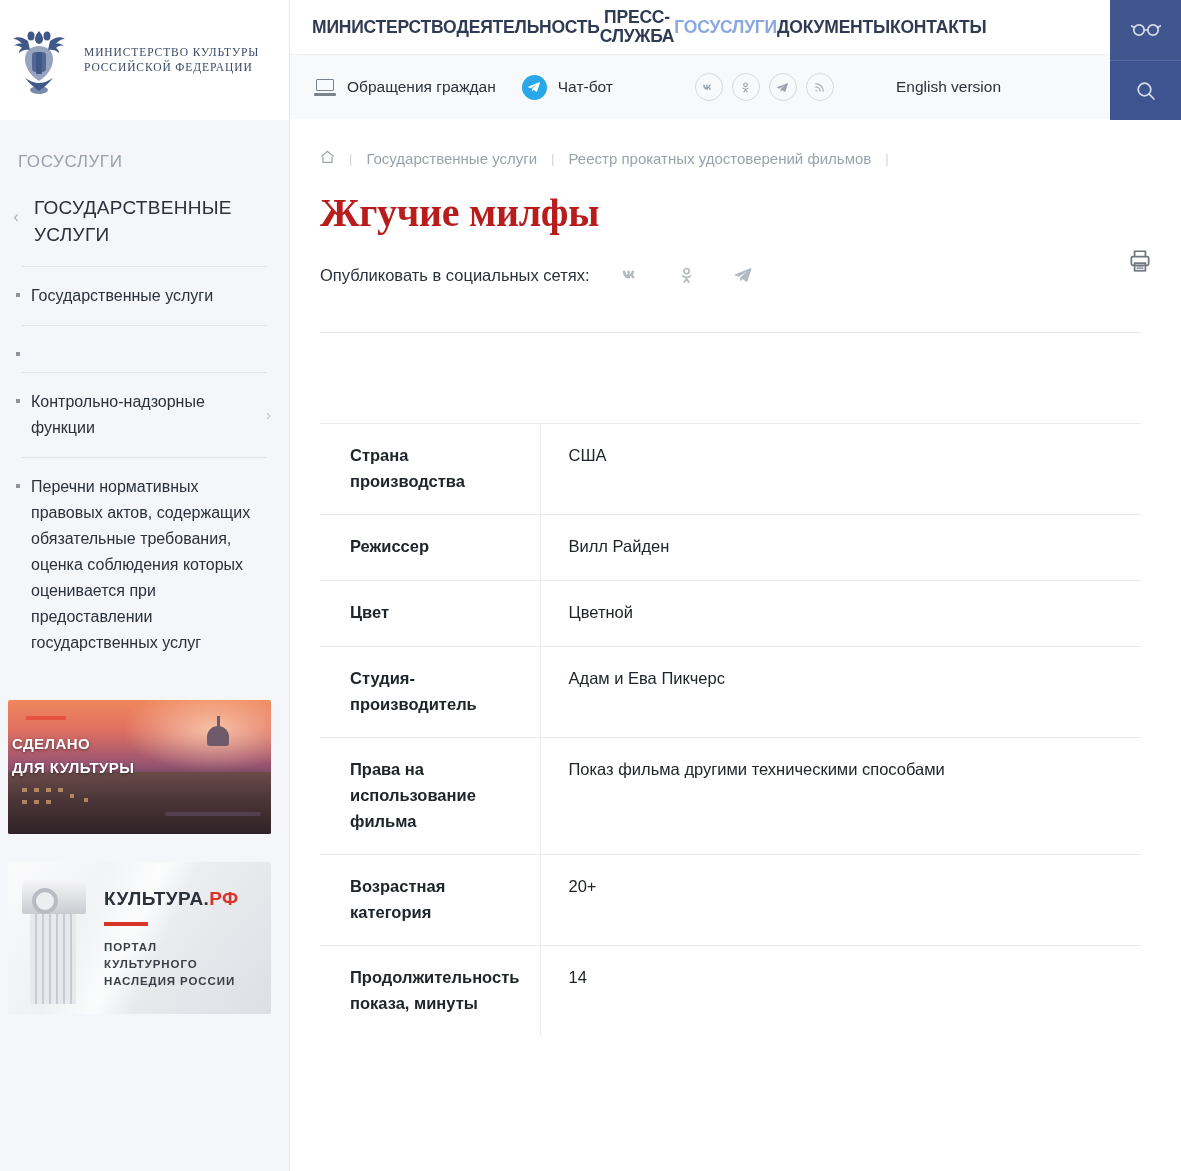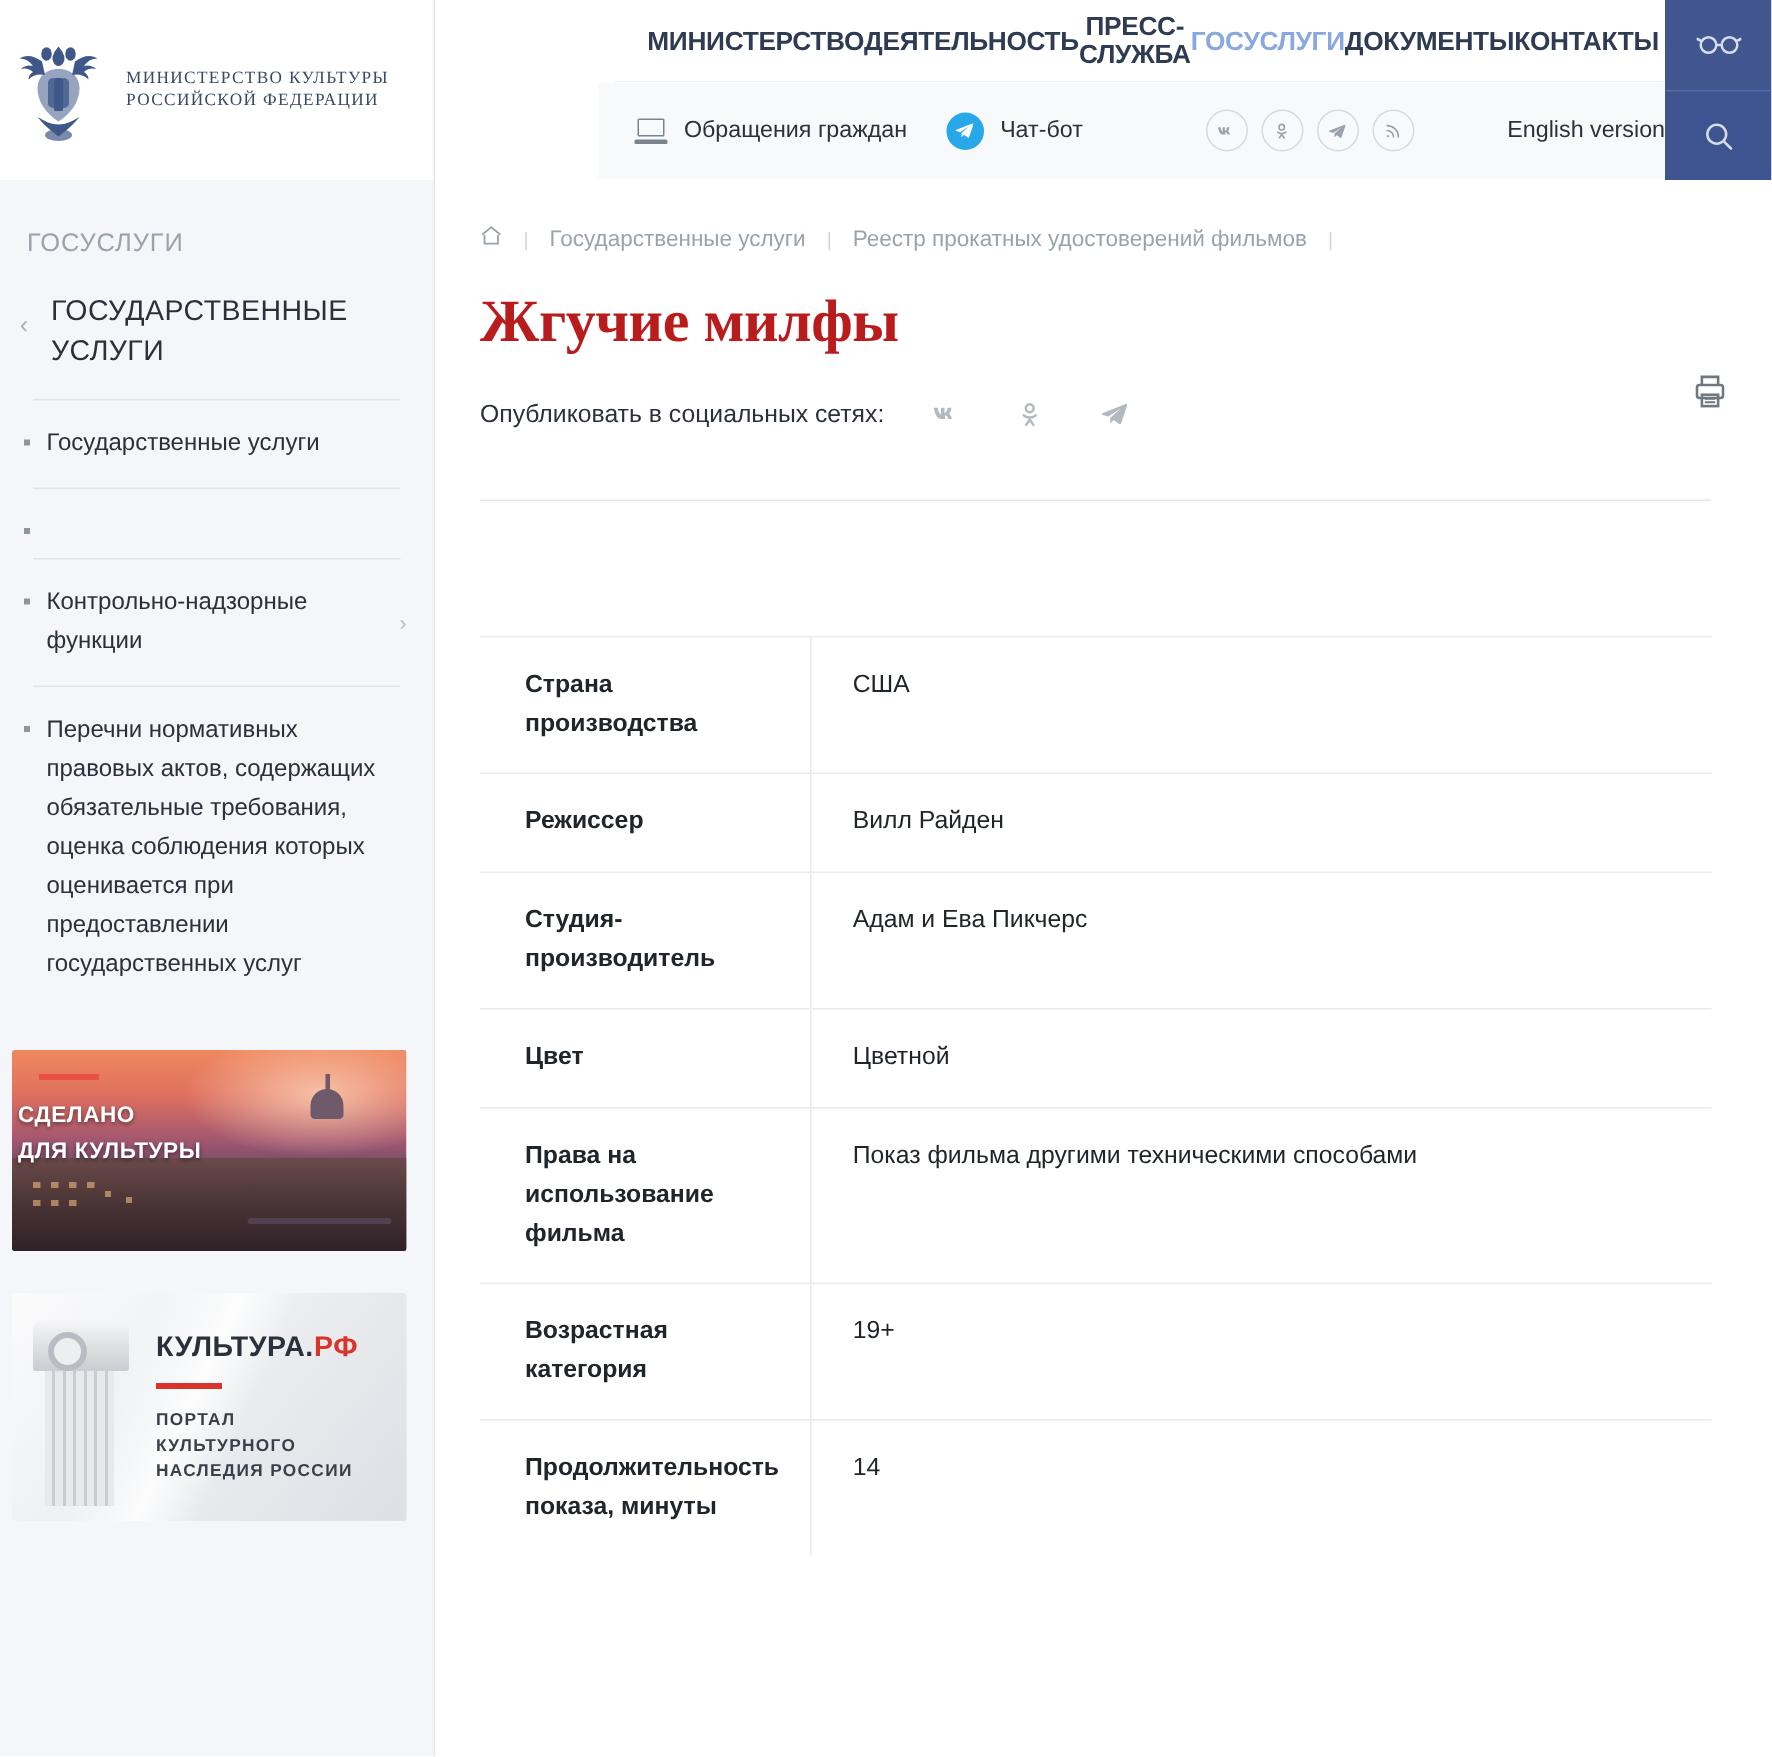--- a/index.html
+++ b/index.html
@@ -22,21 +22,21 @@
     border-right: 1px solid #e3e7ec;
     background: #ffffff;
   }
   .emblem { width: 62px; height: 76px; flex: none; }
   .logo-text {
     font-size: 11.5px; line-height: 15px; letter-spacing: .9px;
     color: #3a4a66; font-weight: 400;
     font-family: "Liberation Serif", "DejaVu Serif", serif;
   }
 
-  .header-mid { flex: 1 1 auto; display: flex; flex-direction: column; min-width: 0; align-items: flex-end; }
+  .header-mid { flex: 1 1 auto; display: flex; flex-direction: column; min-width: 0; }
 
   .nav-main {
     height: 55px; display: flex; align-items: center;
     padding-left: 22px; padding-right: 4px;
     background: #ffffff;
     border-bottom: 1px solid #eef1f5;
   }
   .nav-main a {
     font-size: 17.5px; font-weight: 700; letter-spacing: -.2px;
     color: #2f3b52; text-decoration: none; text-transform: uppercase;
@@ -412,34 +412,34 @@
         <tbody>
           <tr>
             <td class="k">Страна производства</td>
             <td class="v">США</td>
           </tr>
           <tr>
             <td class="k">Режиссер</td>
             <td class="v">Вилл Райден</td>
           </tr>
           <tr>
+            <td class="k">Цвет</td>
+            <td class="v">Цветной</td>
+          </tr>
+          <tr>
             <td class="k">Студия-производитель</td>
             <td class="v">Адам и Ева Пикчерс</td>
           </tr>
           <tr>
-            <td class="k">Цвет</td>
-            <td class="v">Цветной</td>
-          </tr>
-          <tr>
             <td class="k">Права на использование фильма</td>
             <td class="v">Показ фильма другими техническими способами</td>
           </tr>
           <tr>
             <td class="k">Возрастная категория</td>
-            <td class="v">19+</td>
+            <td class="v">20+</td>
           </tr>
           <tr>
             <td class="k">Продолжительность показа, минуты</td>
             <td class="v">14</td>
           </tr>
 
         </tbody>
       </table>
 
     </main>

